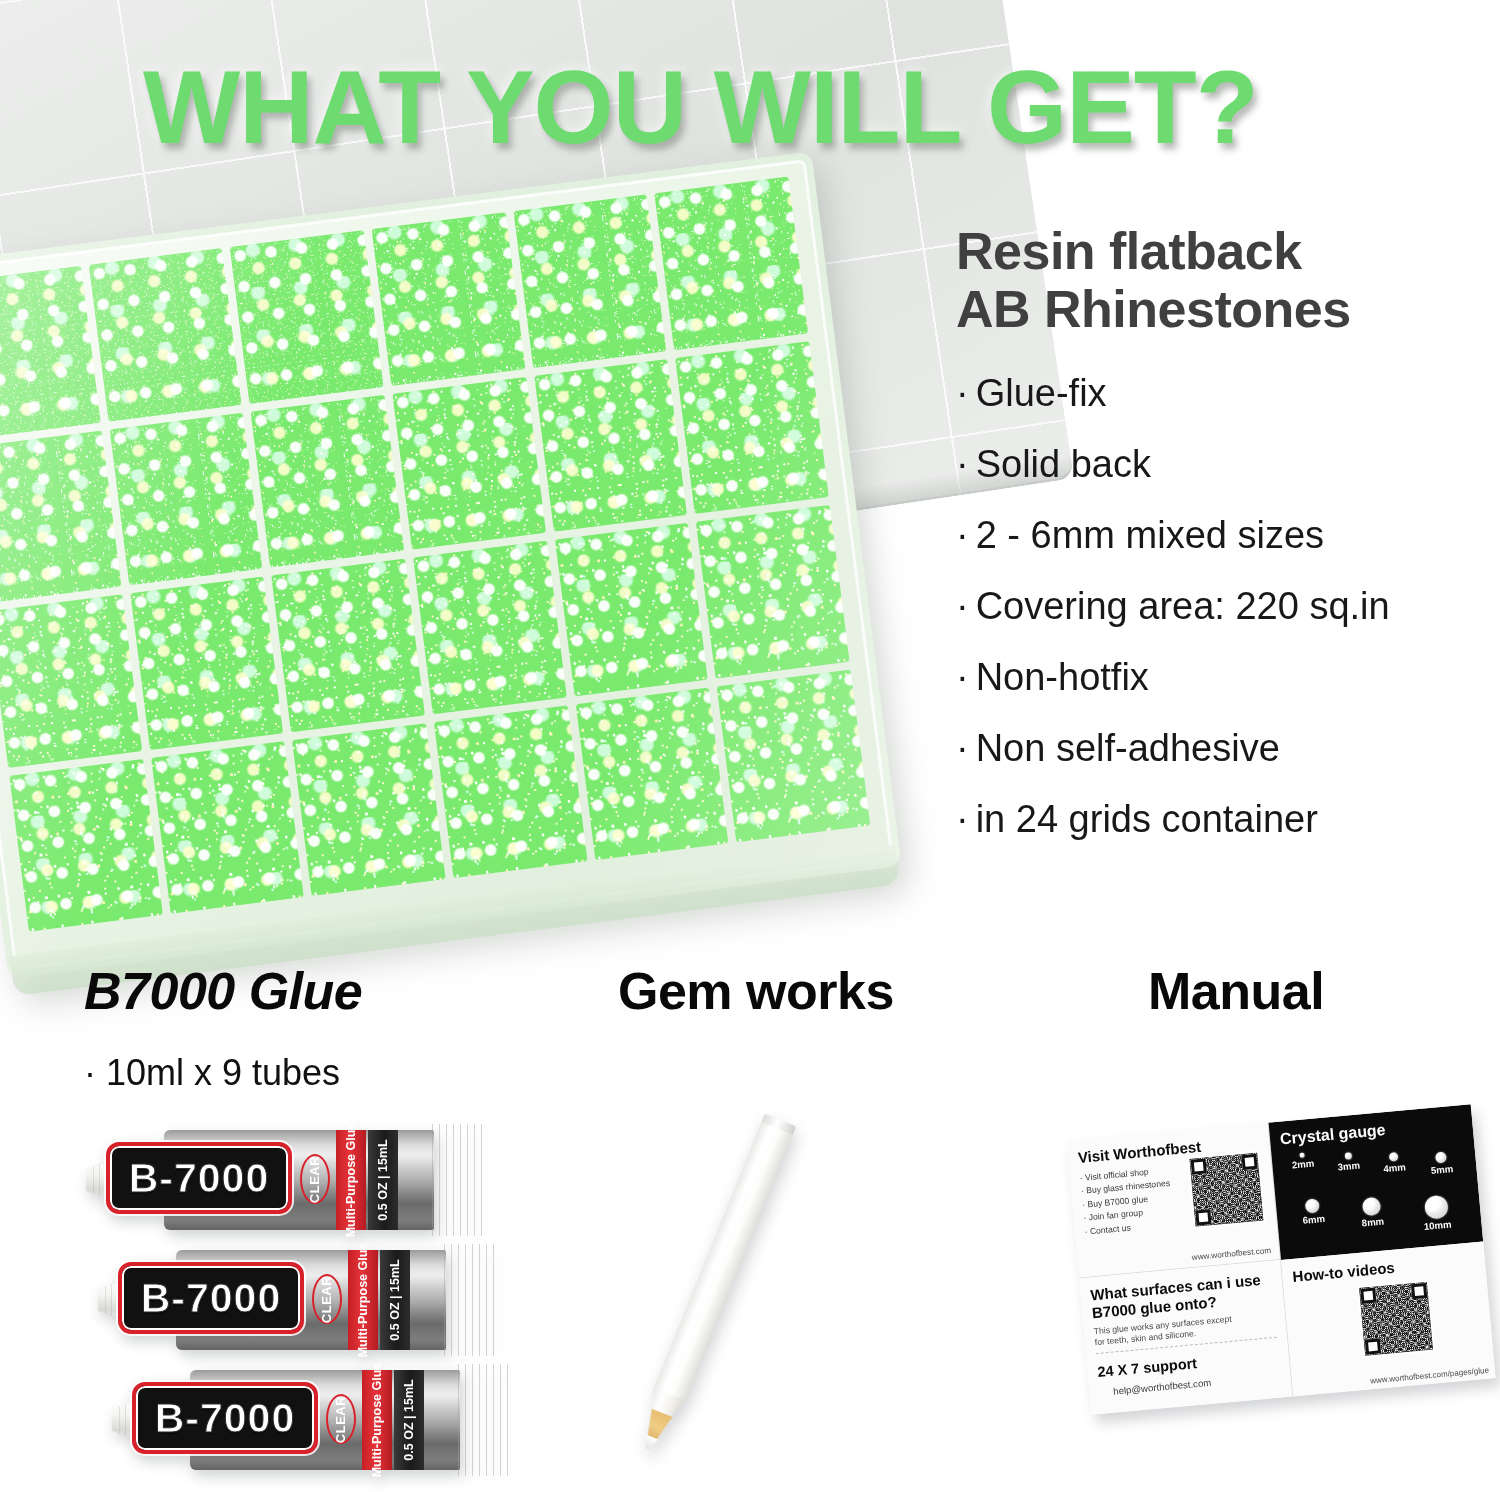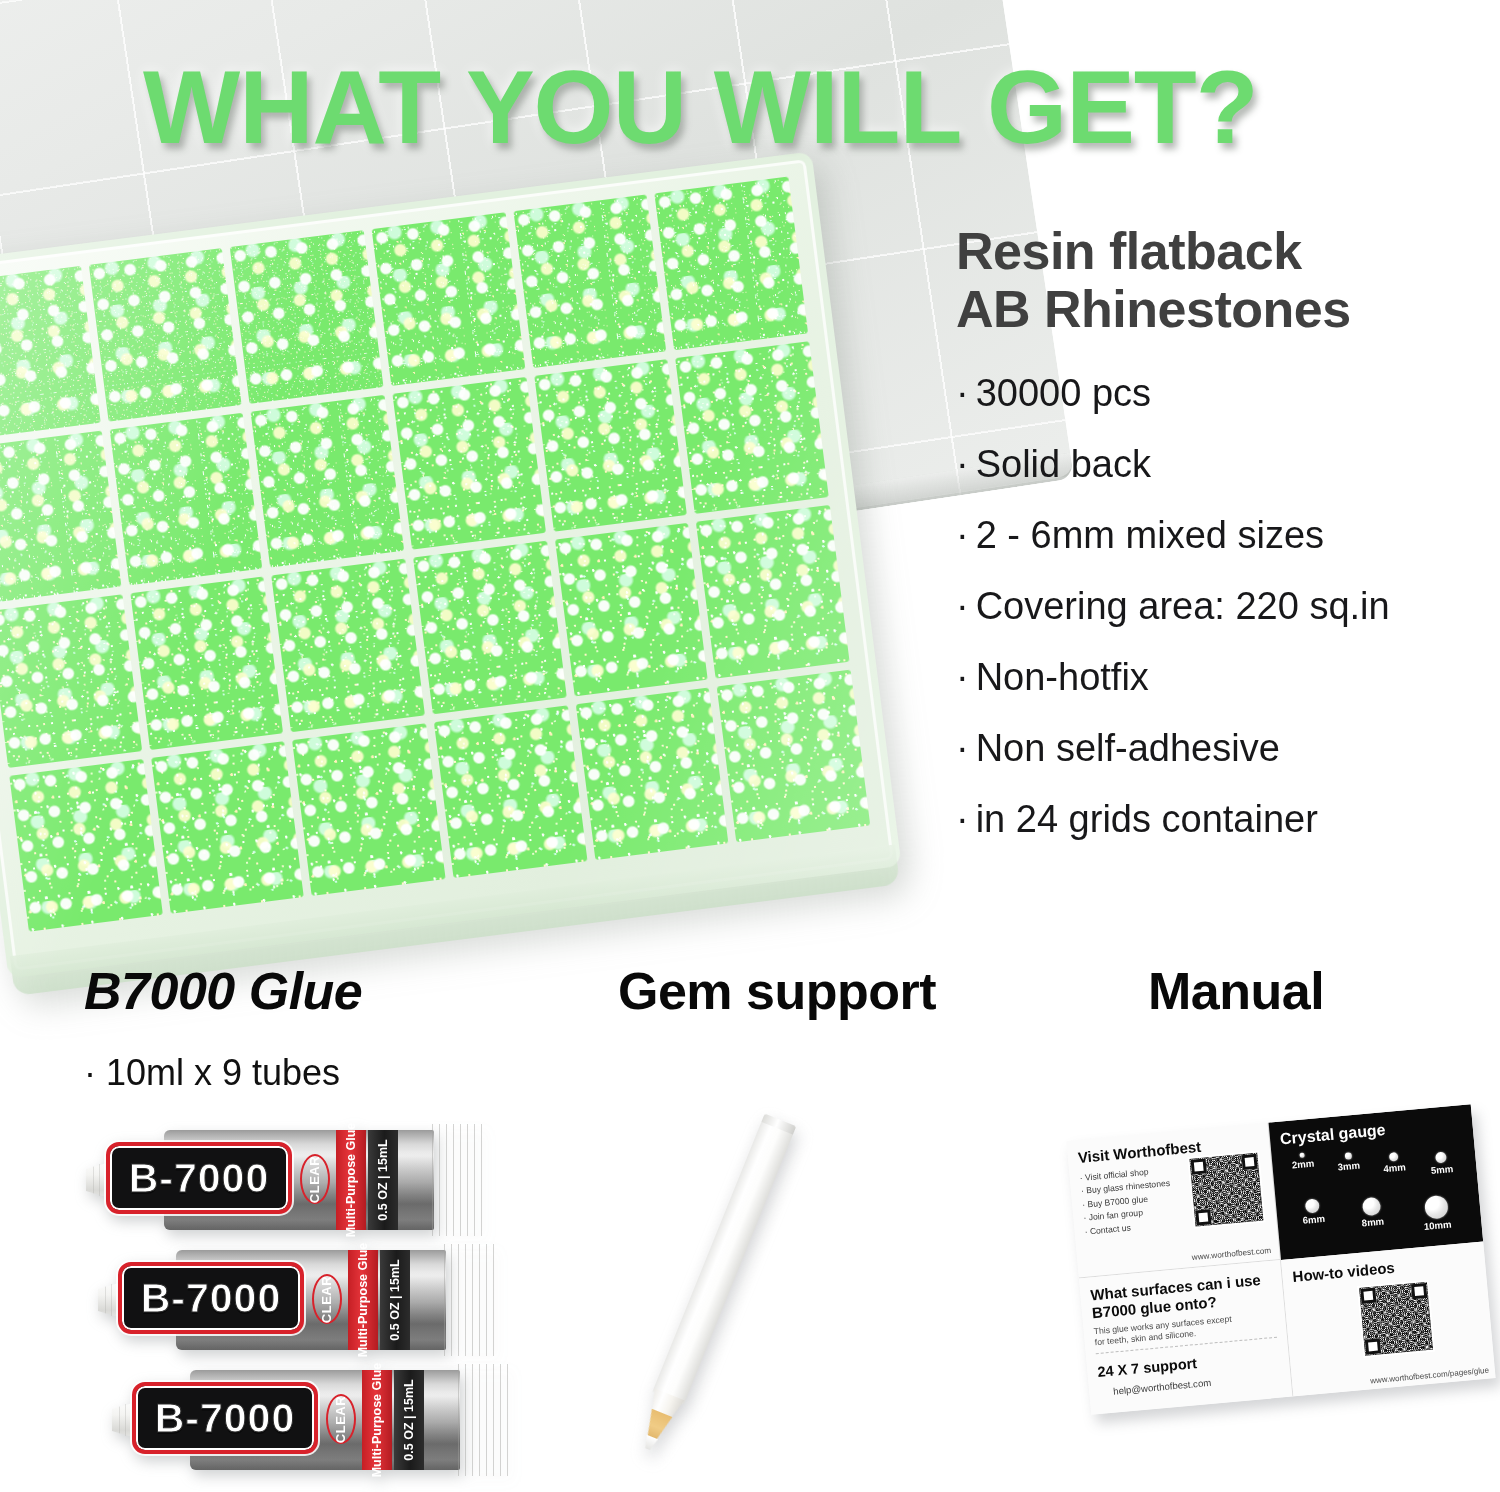--- a/index.html
+++ b/index.html
@@ -412,33 +412,33 @@
 
   <div class="fade-right"></div>
   <div class="fade-bottom"></div>
 
   <div id="title">WHAT YOU WILL GET?</div>
 
   <div id="feature-col">
     <div class="feat-h">Resin flatback</div>
     <div class="feat-h">AB Rhinestones</div>
     <ul class="feat-list">
-      <li><span class="dot">·</span><span>30000 pcs</span></li>
+      <li><span class="dot">·</span><span>Glue-fix</span></li>
       <li><span class="dot">·</span><span>Solid back</span></li>
       <li><span class="dot">·</span><span>2 - 6mm mixed sizes</span></li>
       <li><span class="dot">·</span><span>Covering area: 220 sq.in</span></li>
       <li><span class="dot">·</span><span>Non-hotfix</span></li>
       <li><span class="dot">·</span><span>Non self-adhesive</span></li>
       <li><span class="dot">·</span><span>in 24 grids container</span></li>
     </ul>
   </div>
 
   <div class="sec-h" id="h-glue">B7000 Glue</div>
   <div id="glue-sub">· 10ml x 9 tubes</div>
-  <div class="sec-h" id="h-gem">Gem support</div>
+  <div class="sec-h" id="h-gem">Gem works</div>
   <div class="sec-h" id="h-man">Manual</div>
 
   <div class="tube" id="tube1">
     <div class="nozzle"></div>
     <div class="nozzle-rib"></div>
     <div class="body">
         <div class="body-dark"></div>
       </div>
     <div class="label">
         <span>B-7000</span>

